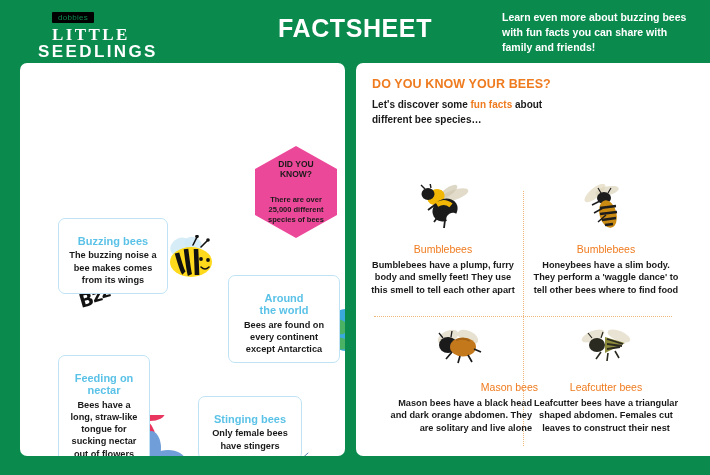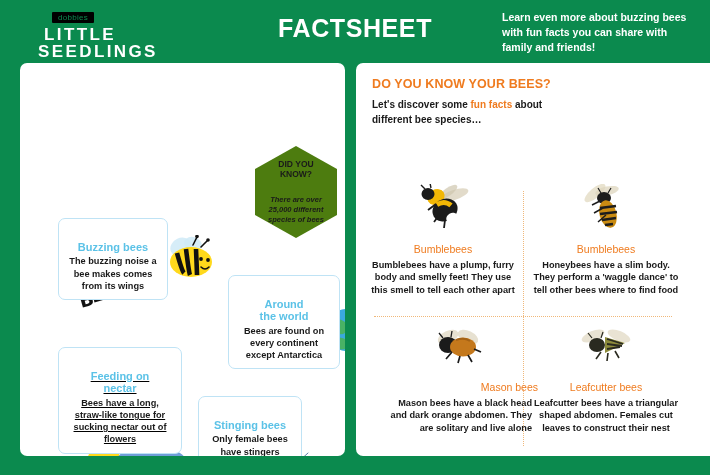--- a/index.html
+++ b/index.html
@@ -16,21 +16,21 @@
   .logo{position:absolute;left:42px;top:6px;width:120px;}
   .logo-badge{
     display:inline-block;background:#000000;color:#0b8a4e;
     font-size:8px;font-weight:normal;letter-spacing:.3px;
     padding:1px 6px 1px 6px;border-radius:1px;margin-left:10px;
   }
   .logo-l1,.logo-l2{
     color:#ffffff;font-weight:bold;line-height:1.02;
     letter-spacing:2.4px;
   }
-  .logo-l1{font-size:17px;margin-top:2px;margin-left:2px;}
+  .logo-l1{font-size:17px;margin-top:2px;margin-left:10px;font-family:Liberation Serif, serif;}
   .logo-l2{font-size:17px;margin-left:-4px;}
 
   .factsheet-title{
     position:absolute;left:0;top:14px;width:710px;text-align:center;
     color:#ffffff;font-size:25px;font-weight:bold;letter-spacing:.6px;
   }
   .header-note{
     position:absolute;right:18px;top:10px;width:190px;
     color:#ffffff;font-size:10.5px;font-weight:bold;line-height:1.45;
   }
@@ -45,39 +45,39 @@
   .panel-head{padding:14px 16px 0 16px;}
   .head-left{color:#5bc2e7;font-size:12.5px;font-weight:bold;letter-spacing:.2px;}
   .head-right{color:#ef7b1f;font-size:12.5px;font-weight:bold;letter-spacing:.1px;}
   .sub{font-size:10px;font-weight:bold;color:#1a1a1a;line-height:1.45;margin-top:7px;width:200px;}
   .sub .hl-blue{color:#5bc2e7;}
   .sub .hl-orange{color:#ef7b1f;}
 
   
   .hex{
     position:absolute;width:82px;height:92px;
-    background:#4d7c0f;
+    background:#ec4899;
     clip-path:polygon(50% 0%,100% 25%,100% 75%,50% 100%,0% 75%,0% 25%);
     display:flex;flex-direction:column;align-items:center;justify-content:center;
     text-align:center;
   }
   .hex-t{font-size:8.5px;font-weight:bold;color:#1a1a1a;line-height:1.2;}
-  .hex-b{font-size:7.5px;font-weight:bold;color:#1a1a1a;line-height:1.35;margin-top:15px;padding:0 7px;font-style:italic;}
+  .hex-b{font-size:7.5px;font-weight:bold;color:#1a1a1a;line-height:1.35;margin-top:15px;padding:0 7px;}
   .hex-left{left:235px;top:83px;}
 
   
   .card{
     position:absolute;background:#ffffff;border:1.3px solid #bfe3f5;border-radius:7px;
-    text-align:center;padding:22px 8px 7px 8px;box-sizing:border-box;z-index:4;
+    text-align:center;padding:16px 8px 7px 8px;box-sizing:border-box;z-index:4;
   }
   .card-title{color:#5bc2e7;font-size:11px;font-weight:bold;line-height:1.12;}
   .card-body{color:#1a1a1a;font-size:9.2px;font-weight:bold;line-height:1.33;margin-top:2px;}
   .c-buzz{left:38px;top:155px;width:110px;}
   .c-world{left:208px;top:212px;width:112px;}
-  .c-nectar{left:38px;top:284px;width:124px;text-decoration:underline;}
+  .c-nectar{left:38px;top:292px;width:92px;}
   .c-sting{left:178px;top:333px;width:104px;}
 
   
   .bzzz{
     position:absolute;left:58px;top:218px;
     font-family:"DejaVu Sans", sans-serif;
     font-size:19px;font-weight:bold;color:#111;
     transform:rotate(-16deg);letter-spacing:-1px;white-space:nowrap;
   }
   .bzzz span{display:inline-block;}

